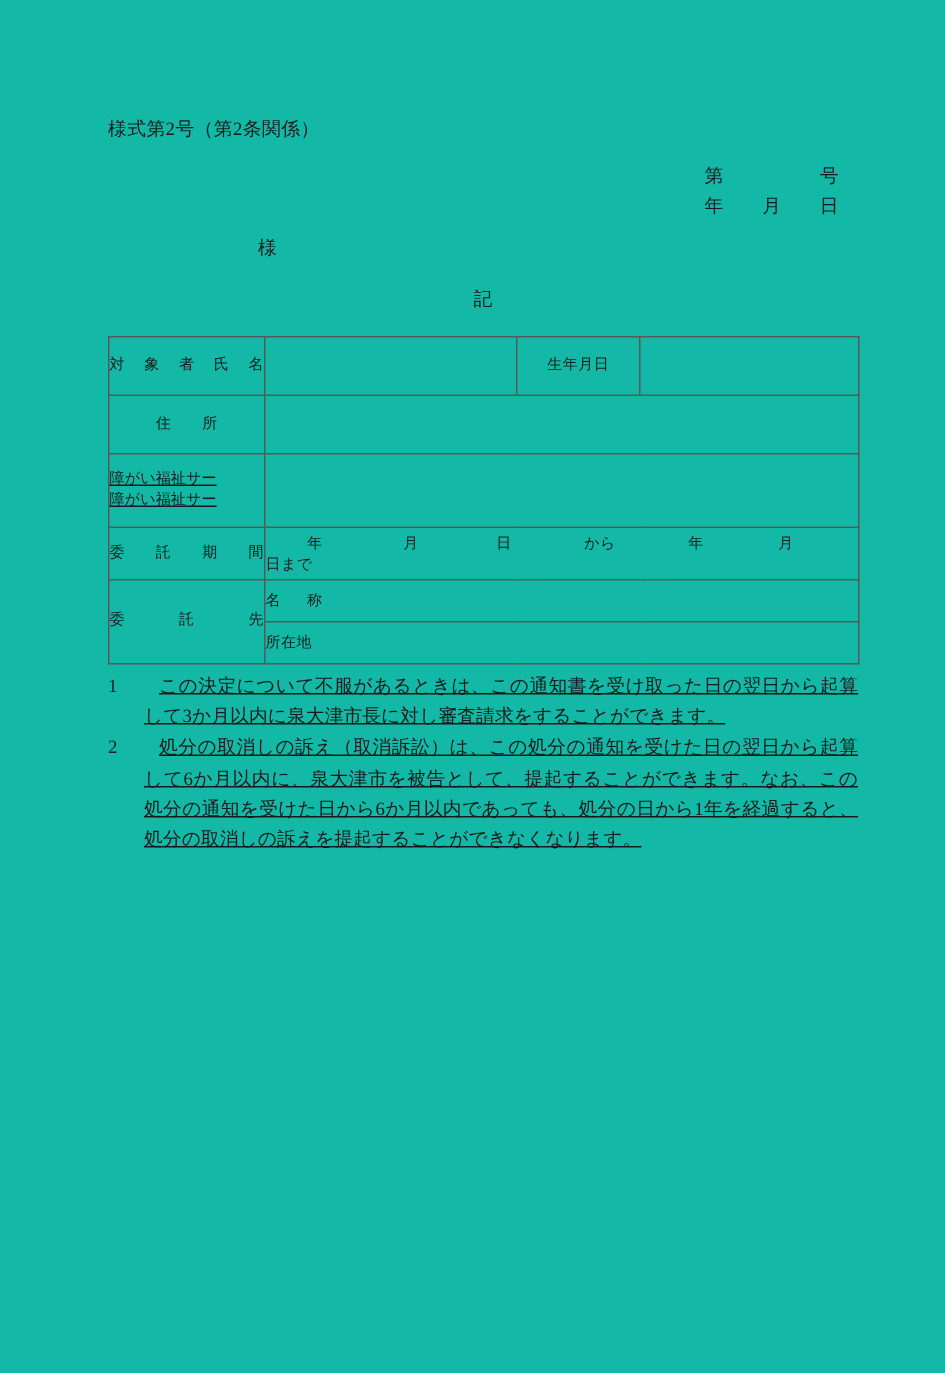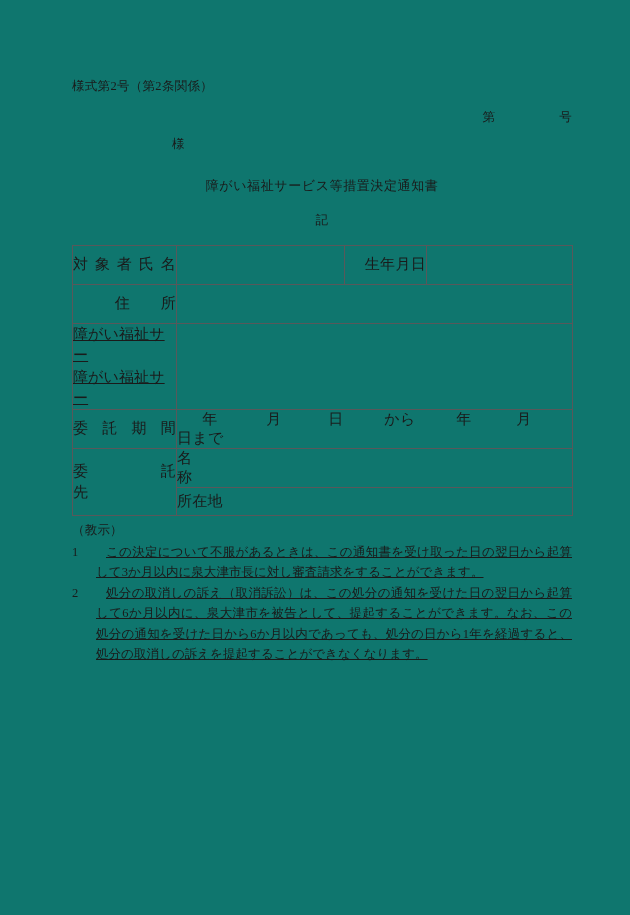--- a/index.html
+++ b/index.html
@@ -8,21 +8,21 @@
     background: #ffffff;
   }
   body {
     font-family: "Liberation Serif", "DejaVu Serif", serif;
     color: #1a1a1a;
   }
   #page {
     position: relative;
     width: 630px;
     height: 915px;
-    background: #0f766e;
+    background: #14b8a6;
     overflow: hidden;
   }
   .doc {
     position: absolute;
     left: 72px;
     top: 78px;
     width: 500px;
   }
 
   
@@ -32,21 +32,21 @@
     letter-spacing: 0.3px;
   }
   .numline-wrap {
     margin-top: 11px;
     text-align: right;
     font-size: 12.5px;
     line-height: 1.65;
   }
   .numline {
     display: inline-block;
-    text-align: right;
+    text-align: center;
     width: 115px;
     white-space: pre;
     letter-spacing: 0.3px;
   }
   .addressee-row {
     margin-top: 9px;
     font-size: 12.5px;
     padding-left: 100px;
     letter-spacing: 0.3px;
   }
@@ -83,29 +83,29 @@
     font-size: 12.5px;
     letter-spacing: 0.3px;
   }
 
   
   table.main-table {
     margin-top: 16px;
     border-collapse: collapse;
     width: 500px;
     table-layout: fixed;
-    font-size: 15px;
+    font-size: 10px;
   }
   table.main-table td {
     border: 1px solid #58585a;
     padding: 0;
     vertical-align: middle;
   }
   .lbl {
-    text-align: right;
+    text-align: center;
     letter-spacing: 0.3px;
     padding: 3px 4px;
     line-height: 1.45;
   }
   .lbl-spread {
     text-align: center;
     padding: 3px 10px;
     line-height: 1.45;
   }
   .lbl-spread span {
@@ -185,26 +185,26 @@
 </head>
 <body>
 
 <div id="page">
   <div class="doc">
 
     <div class="form-no">様式第2号（第2条関係）</div>
 
     <div class="numline-wrap">
       <div class="numline">第　　　　　号</div><br>
+      <div class="numline">年　　月　　日</div>
     </div>
 
     <div class="addressee-row">様</div>
 
 
-    <div class="doc-title">障がい福祉サービス等措置決定通知書</div>
 
 
     <div class="ki">記</div>
 
     <table class="main-table">
       <colgroup>
         <col style="width:104px">
         <col style="width:168px">
         <col style="width:82px">
         <col style="width:146px">
@@ -237,21 +237,20 @@
           <td class="lbl-spread h-sub" rowspan="2"><span>委　　託　　先</span></td>
           <td class="sub-label h-sub" colspan="3"><span class="sp">名　称</span></td>
         </tr>
         <tr>
           <td class="sub-label h-sub" colspan="3"><span>所在地</span></td>
         </tr>
       </tbody>
     </table>
 
     <div class="notes">
-      <div class="notes-heading">（教示）</div>
 
       <div class="note-item">
         <div class="note-num">1</div>
         <div class="note-text">この決定について不服があるときは、この通知書を受け取った日の翌日から起算して3か月以内に泉大津市長に対し審査請求をすることができます。</div>
       </div>
 
       <div class="note-item">
         <div class="note-num">2</div>
         <div class="note-text">処分の取消しの訴え（取消訴訟）は、この処分の通知を受けた日の翌日から起算して6か月以内に、泉大津市を被告として、提起することができます。なお、この処分の通知を受けた日から6か月以内であっても、処分の日から1年を経過すると、処分の取消しの訴えを提起することができなくなります。</div>
       </div>

